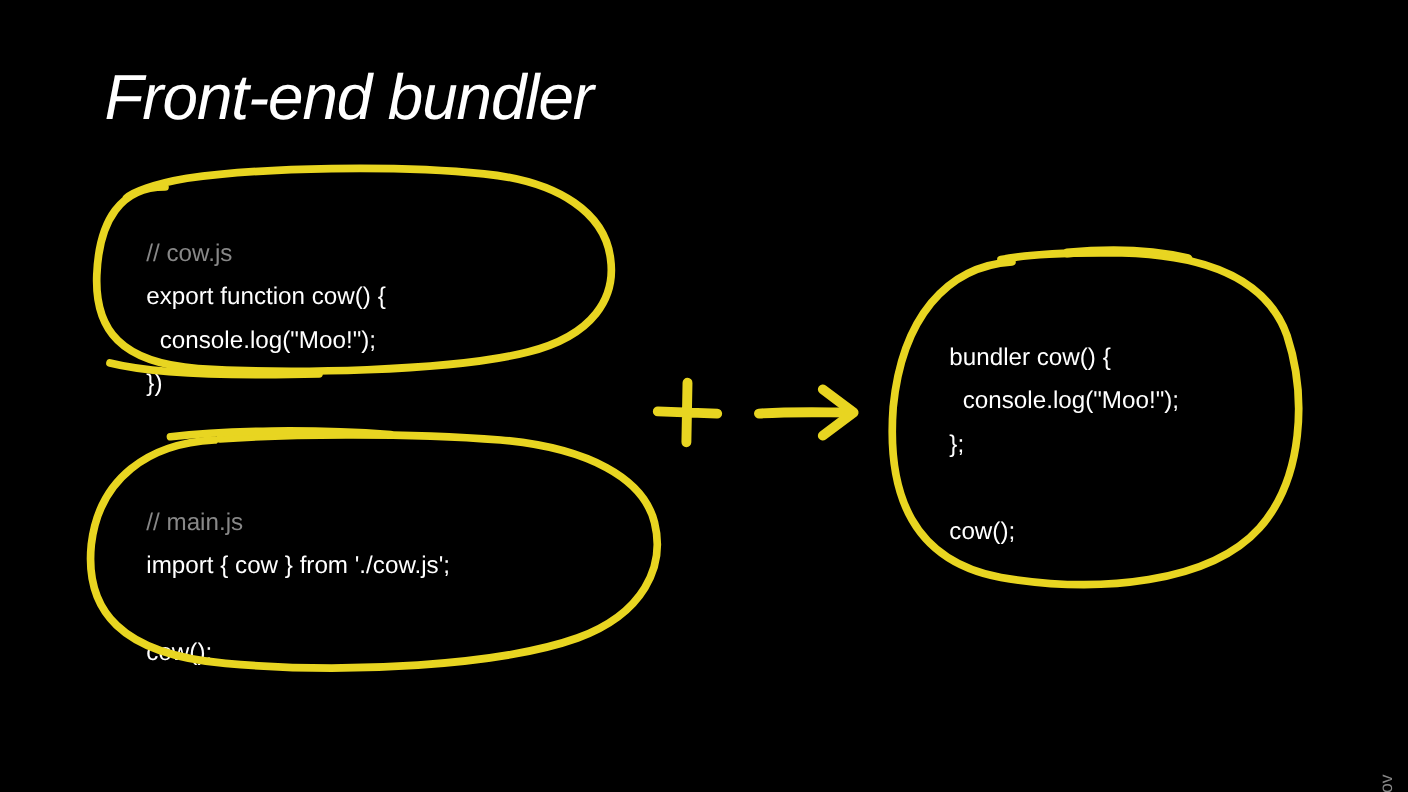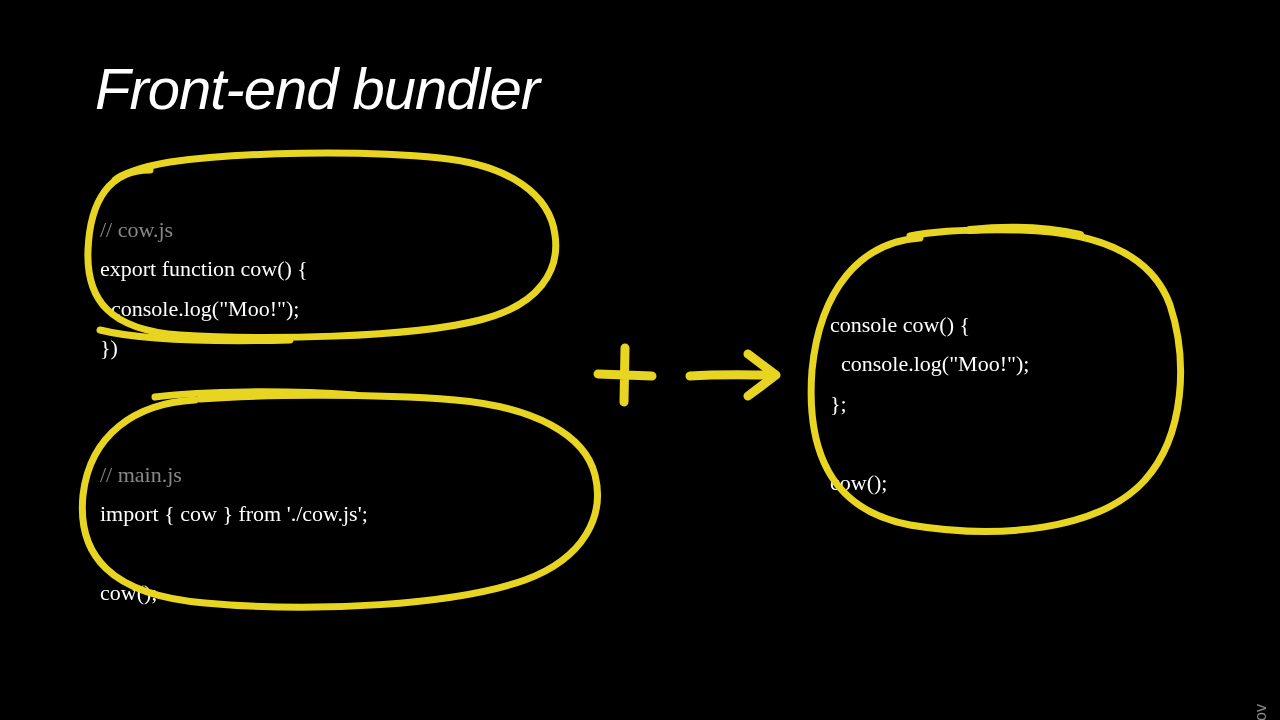--- a/index.html
+++ b/index.html
@@ -17,24 +17,25 @@
     left: 95px;
     top: 55px;
     font-size: 58px;
     font-weight: 300;
     letter-spacing: -1px;
     font-stretch: condensed;
     font-style: italic;
   }
   .code-block {
     position: absolute;
-    font-family: Liberation Serif, serif;
+    font-family: Liberation Sans, sans-serif;
     font-size: 22px;
     line-height: 1.8;
     white-space: pre;
+    margin-left: 33px;
   }
   .code-block .comment {
     color: #888;
   }
   .code-block .code {
     color: #fff;
   }
   .block-cow { left: 100px; top: 170px; }
   .block-main { left: 100px; top: 415px; }
   .block-output { left: 830px; top: 265px; }
@@ -73,21 +74,21 @@
 </div>
 
 <div class="code-block block-main">
 <span class="comment">// main.js</span>
 <span class="code">import { cow } from './cow.js';</span>
 <span class="code"></span>
 <span class="code">cow();</span>
 </div>
 
 <div class="code-block block-output">
-<span class="code">console cow() {</span>
+<span class="code">bundler cow() {</span>
 <span class="code">  console.log("Moo!");</span>
 <span class="code">};</span>
 <span class="code"></span>
 <span class="code">cow();</span>
 </div>
 
 <svg class="circle-svg" style="left:60px; top:140px;" width="510" height="210" viewBox="0 0 510 210">
   <path d="M 90 30 
            C 50 30, 30 60, 28 110
            C 26 160, 50 190, 120 195

